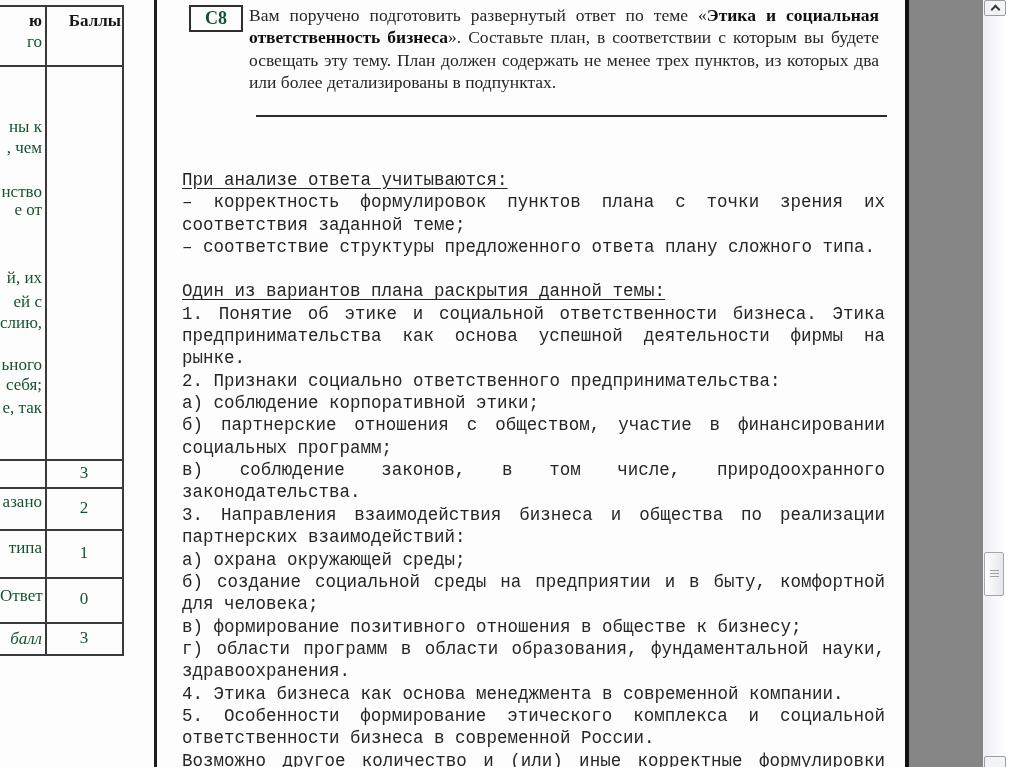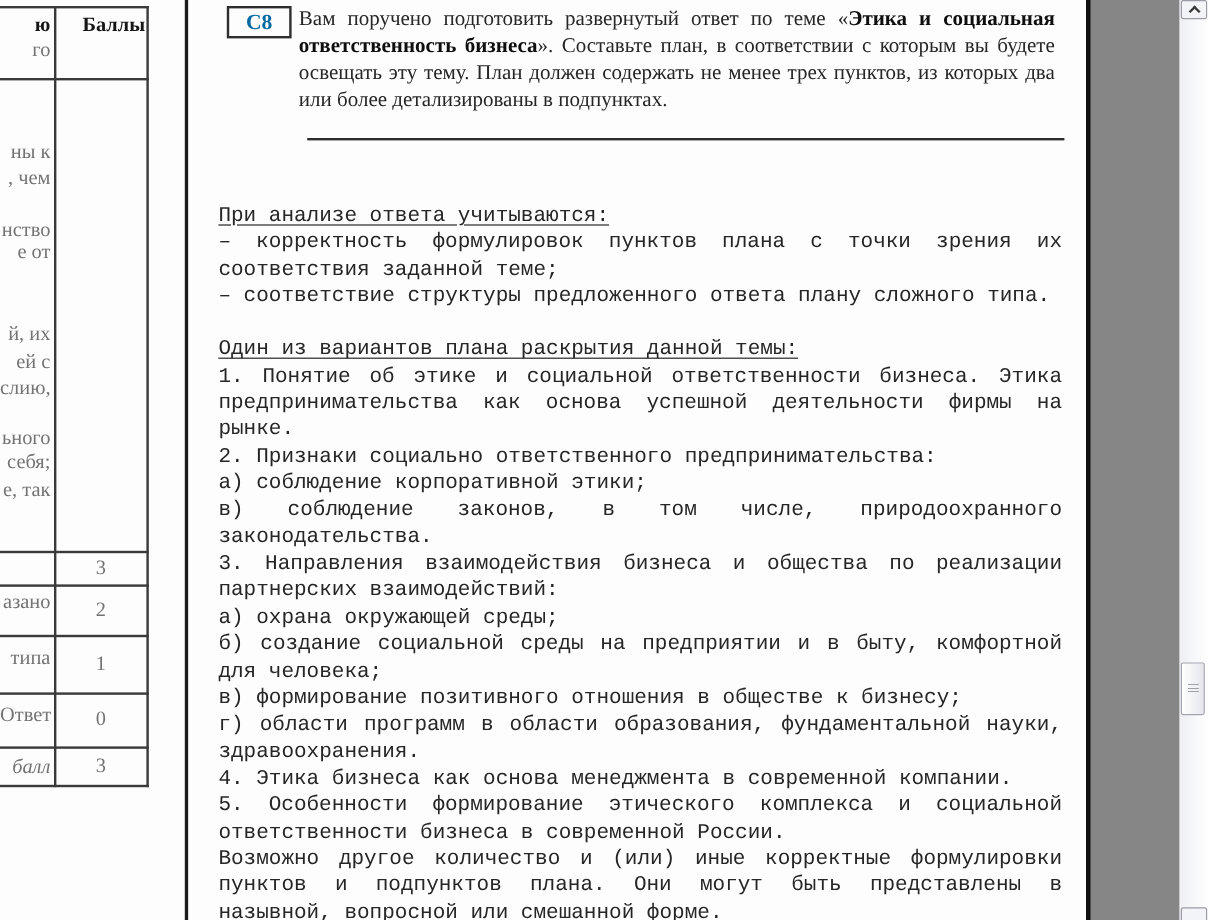--- a/index.html
+++ b/index.html
@@ -6,35 +6,35 @@
   html, body { width: 1024px; height: 767px; overflow: hidden; background: #ffffff; }
   .screen {
     position: relative; width: 1024px; height: 767px;
     font-family: "Liberation Serif", "DejaVu Serif", serif;
     color: #2a2a2a; background: #fdfdfd; overflow: hidden;
   }
 
   
   .left-page { position: absolute; left: 0; top: 0; width: 155px; height: 767px; background: #fdfdfd; }
   .tline { position: absolute; background: #3a3a3a; }
-  .cell-txt { position: absolute; font-size: 17px; line-height: 20px; color: #737373; white-space: nowrap; }
+  .cell-txt { position: absolute; font-size: 17px; line-height: 20px; color: #14532d; white-space: nowrap; }
   .frag { left: 0; width: 42px; text-align: right; }
   .score { left: 47px; width: 74px; text-align: center; }
   .bold { font-weight: bold; color: #161616; }
   .ital { font-style: italic; }
 
   
   .v-divider { position: absolute; left: 154px; top: 0; width: 3px; height: 767px; background: #1c1c1c; }
 
   
   .main-page { position: absolute; left: 157px; top: 0; width: 749px; height: 767px; background: #fdfdfd; }
   .c8-box {
     position: absolute; left: 32px; top: 5px; width: 54px; height: 27px;
     border: 2px solid #2e2e2e; display: flex; align-items: center; justify-content: center;
-    font-weight: bold; font-size: 18px; color: #0369a1;
+    font-weight: bold; font-size: 18px; color: #14532d;
   }
   .task-text {
     position: absolute; left: 92px; top: 4px; width: 630px;
     font-size: 17.5px; line-height: 22.4px; text-align: justify; color: #262626;
   }
   .task-text b { color: #0e0e0e; }
   .task-rule { position: absolute; left: 99px; top: 115px; width: 631px; height: 2px; background: #2c2c2c; }
   .body-text {
     position: absolute; left: 25px; top: 169px; width: 703px;
     font-size: 17.5px; line-height: 22.35px; text-align: justify; color: #262626;
@@ -124,20 +124,21 @@
 
     <div class="body-text">
       <p class="u">При анализе ответа учитываются:</p>
       <p>– корректность формулировок пунктов плана с точки зрения их соответствия заданной теме;</p>
       <p>– соответствие структуры предложенного ответа плану сложного типа.</p>
 
       <p class="u plan-h">Один из вариантов плана раскрытия данной темы:</p>
       <p>1. Понятие об этике и социальной ответственности бизнеса. Этика предпринимательства как основа успешной деятельности фирмы на рынке.</p>
       <p>2. Признаки социально ответственного предпринимательства:</p>
       <p>а) соблюдение корпоративной этики;</p>
+      <p>б) партнерские отношения с обществом, участие в финансировании социальных программ;</p>
       <p>в) соблюдение законов, в том числе, природоохранного законодательства.</p>
       <p>3. Направления взаимодействия бизнеса и общества по реализации партнерских взаимодействий:</p>
       <p>а) охрана окружающей среды;</p>
       <p>б) создание социальной среды на предприятии и в быту, комфортной для человека;</p>
       <p>в) формирование позитивного отношения в обществе к бизнесу;</p>
       <p>г) области программ в области образования, фундаментальной науки, здравоохранения.</p>
       <p>4. Этика бизнеса как основа менеджмента в современной компании.</p>
       <p>5. Особенности формирование этического комплекса и социальной ответственности бизнеса в современной России.</p>
       <p>Возможно другое количество и (или) иные корректные формулировки пунктов и подпунктов плана. Они могут быть представлены в назывной, вопросной или смешанной форме.</p>
     </div>

